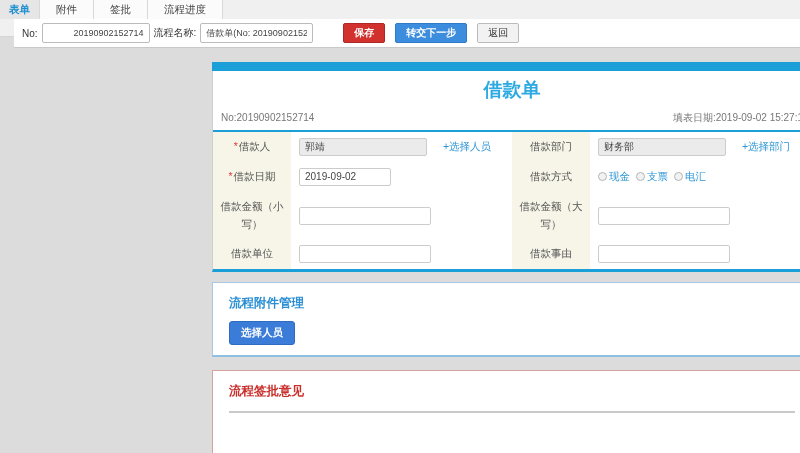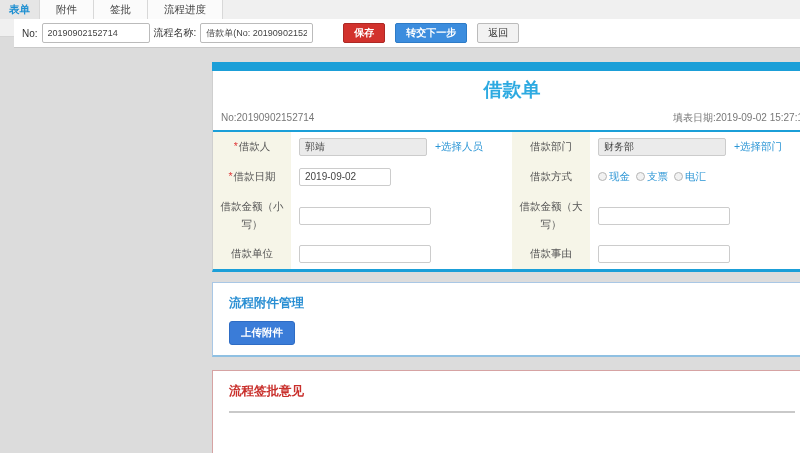--- a/index.html
+++ b/index.html
@@ -7,21 +7,21 @@
   body { background:#dcdcdc; font-family:"Liberation Sans","DejaVu Sans",sans-serif; color:#333; }
 
   
   .tabbar { position:absolute; left:0; top:0; width:800px; height:37px; background:#f0f0f0; border-bottom:1px solid #d5d5d5; display:flex; }
   .tab { height:19px; line-height:19px; text-align:center; font-size:10.5px; color:#444; background:#fbfbfb; border-right:1px solid #d8d8d8; padding:0 16px; cursor:pointer; }
   .tab.active { background:#e6e6e6; color:#1d8fd1; font-weight:bold; padding:0 9px; }
 
   
   .toolbar { position:absolute; left:14px; top:19px; width:800px; height:29px; background:#fff; border-bottom:1px solid #c9c9c9; display:flex; align-items:center; padding:0 4px; }
   .toolbar label { font-size:10px; color:#333; margin:0 4px; white-space:nowrap; }
-  .tb-input { height:19px; border:1px solid #bbb; border-radius:2px; font-size:9px; padding:9px 5px; color:#444; }
+  .tb-input { height:19px; border:1px solid #bbb; border-radius:2px; font-size:9px; padding:9px 5px; color:#444;text-align:right; }
   #no-input { width:108px; }
   #name-input { width:113px; }
   .btn { height:20px; border-radius:2px; font-size:10px; border:1px solid transparent; padding:0 10px; margin-left:10px; cursor:pointer; font-weight:bold; }
   .btn-save { background:#d2322d; border-color:#ac2925; color:#fff; margin-left:30px; }
   .btn-next { background:#3c8dde; border-color:#2e7bc6; color:#fff; }
   .btn-back { background:#f2f2f2; border-color:#bbb; color:#333; font-weight:normal; }
 
   
   .panel { position:absolute; left:212px; top:62px; width:600px; }
   .blue-bar { height:9px; background:#1b9fd8; }
@@ -29,21 +29,21 @@
   .form-title { text-align:center; font-size:19px; font-weight:bold; color:#2daae1; padding:6px 0 2px; }
   .no-row { display:flex; justify-content:space-between; align-items:center; height:27px; padding:0 8px; font-size:10px; color:#777; border-bottom:2px solid #1b9fd8; }
 
   table.form-table { width:100%; border-collapse:collapse; table-layout:fixed; }
   td.lbl { width:78px; background:#f6f5e8; text-align:center; font-size:10.5px; color:#555; padding:6px 6px; line-height:1.7; }
   td.fld { padding:4px 8px; vertical-align:middle; font-size:10.5px; }
   .req { color:#e03a3a; margin-right:1px; }
   .f-input { height:18px; border:1px solid #ccc; border-radius:2px; font-size:10px; padding:0 5px; color:#444; vertical-align:middle; }
   .f-input.ro { background:#ebebeb; }
   .w128 { width:128px; } .w104 { width:92px; } .w132 { width:132px; }
-  a.pick { font-size:10.5px; color:#2a95d5; text-decoration:none; margin-left:5px; cursor:pointer; }
+  a.pick { font-size:10.5px; color:#2a95d5; text-decoration:none; margin-left:13px; cursor:pointer; }
   .radio-group { display:flex; align-items:center; }
   .radio { display:inline-flex; align-items:center; margin-right:6px; cursor:pointer; }
   .radio .circ { width:9px; height:9px; border-radius:50%; background:#f2f2f2; border:1px solid #b5b5b5; margin-right:2px; }
   .radio .rlbl { font-size:10.5px; color:#2a95d5; }
 
   
   .attach-panel { margin-top:10px; background:#fff; border:1px solid #a9c7e5; border-bottom:2px solid #8fc0e2; padding:12px 16px 10px; }
   .attach-title { font-size:12.5px; font-weight:bold; color:#2a8fd3; }
   .attach-alert { margin-top:11px; background:#faf6e9; border:1px solid #e6e1d0; padding:7px 14px; font-size:10px; color:#666; }
   .btn-upload { margin-top:9px; background:#3a7cd8; border:1px solid #2e6cc4; color:#fff; font-size:10.5px; font-weight:bold; padding:4px 11px; border-radius:3px; cursor:pointer; }
@@ -155,21 +155,21 @@
         <td class="fld">
           <input class="f-input w132" type="text" value="" style="">
         </td>
       </tr>
     </tbody>
       </table>
   </div>
 
   <div class="attach-panel">
     <div class="attach-title">流程附件管理</div>
-    <button class="btn-upload">上传附件</button>
+    <button class="btn-upload">选择人员</button>
   </div>
 
   <div class="approve-panel">
     <div class="approve-title">流程签批意见</div>
     <div class="editor">
       
       
     </div>
   </div>
 </div>

